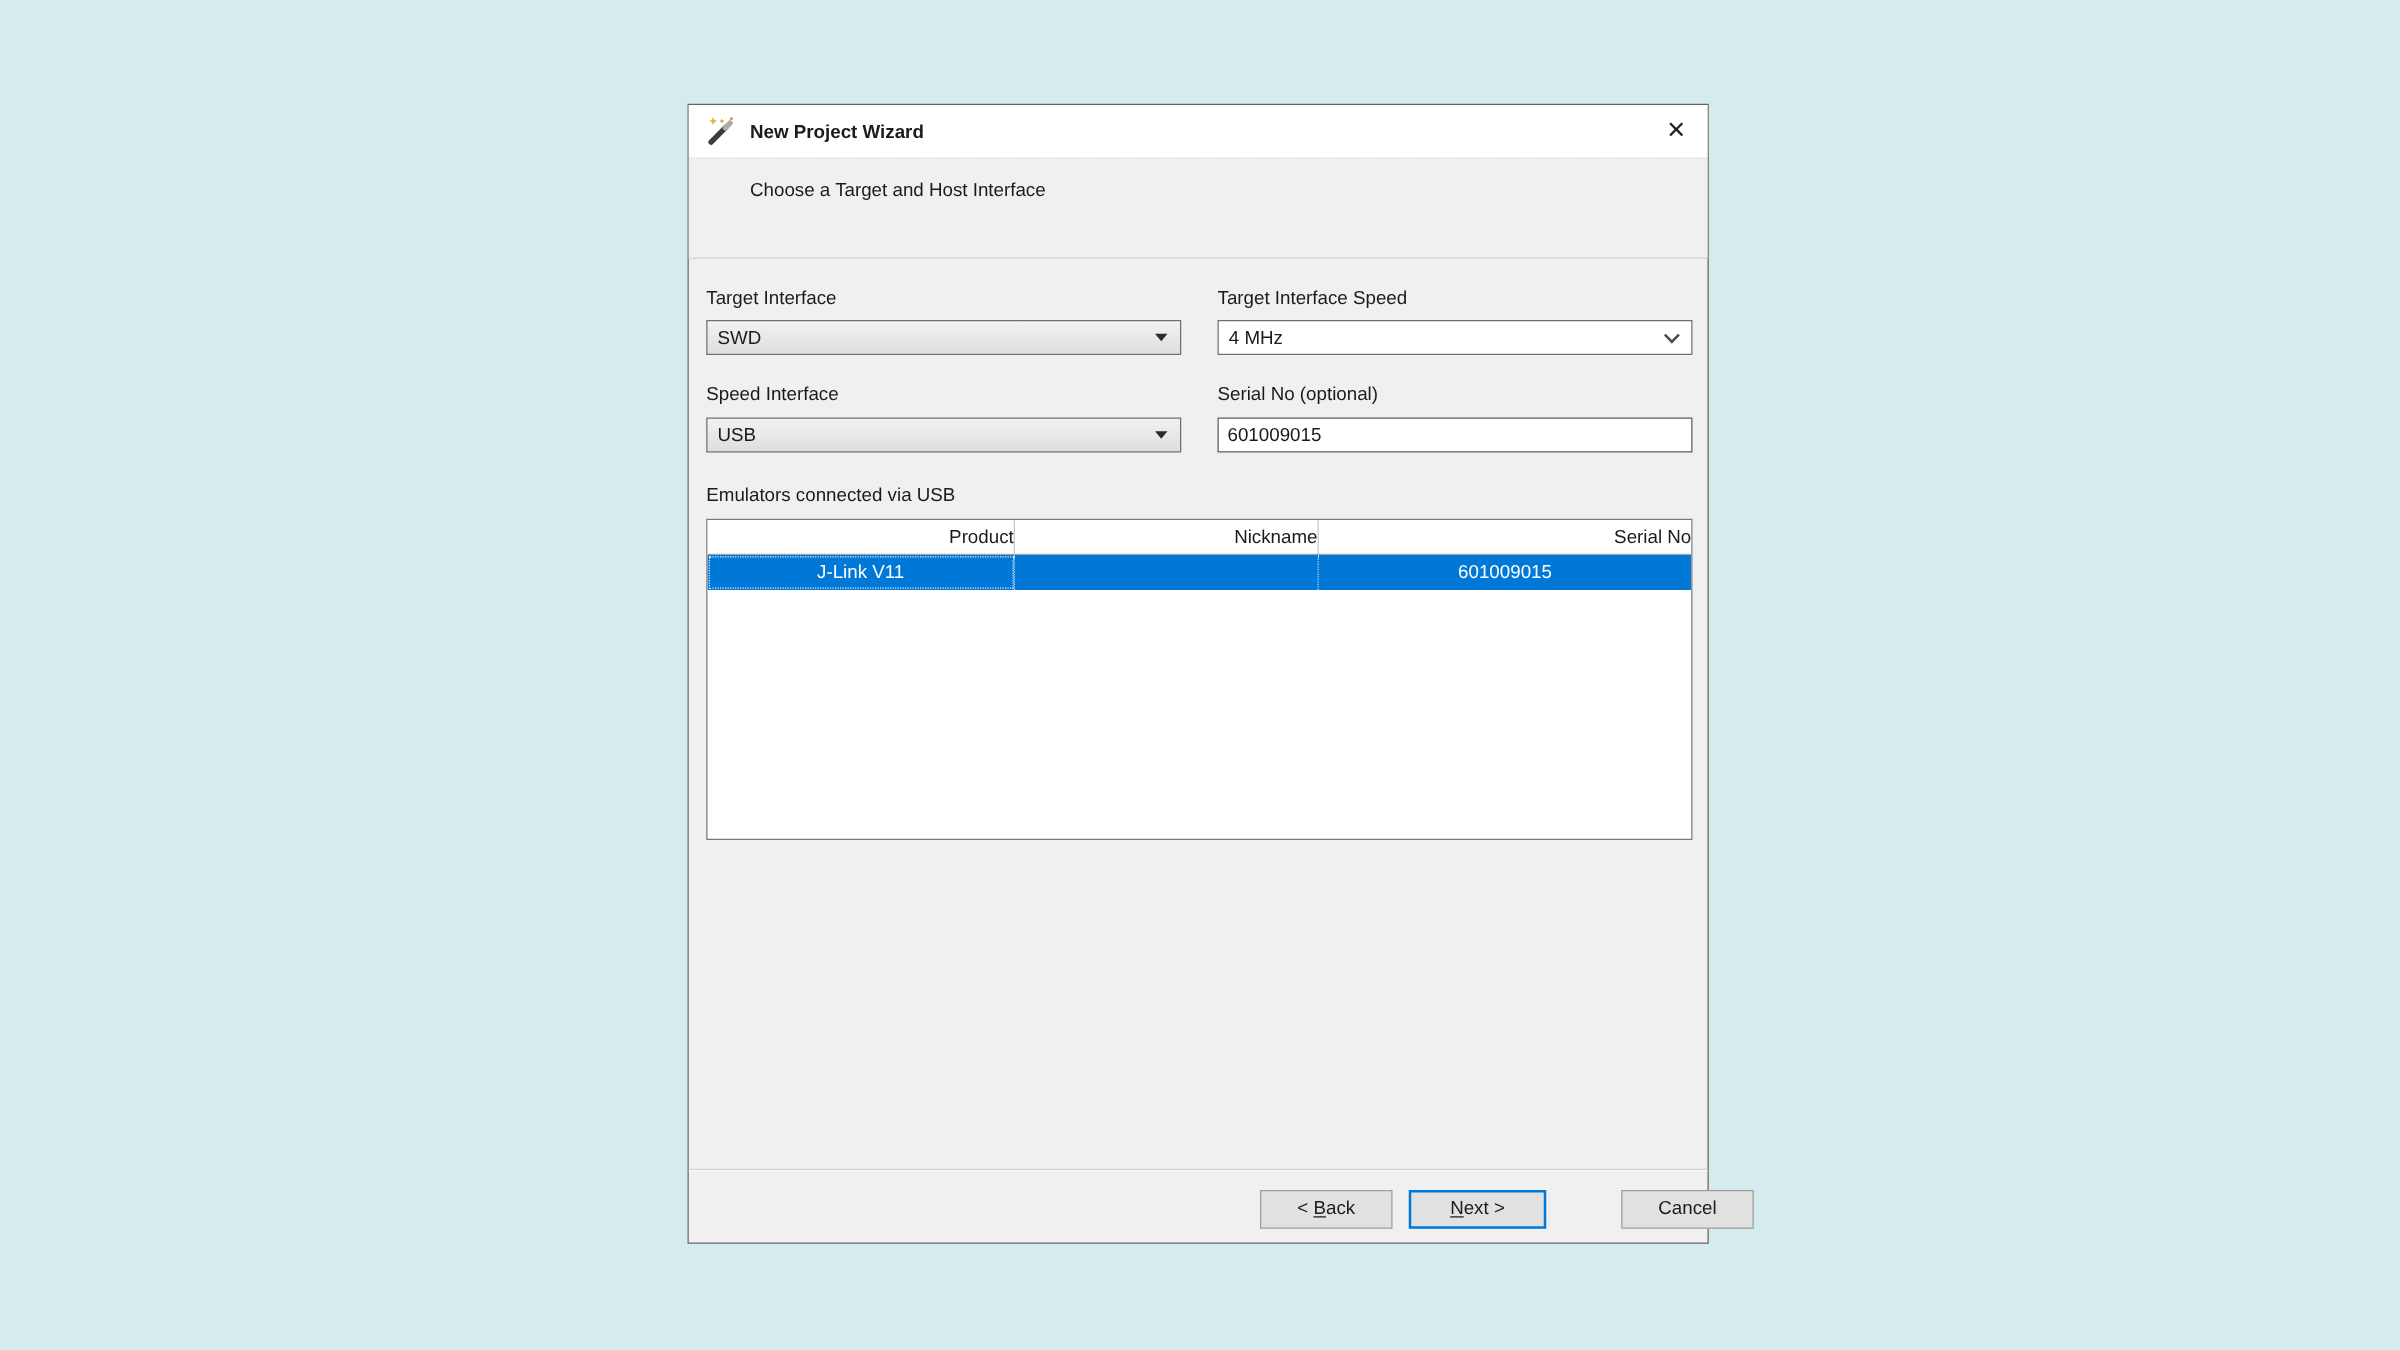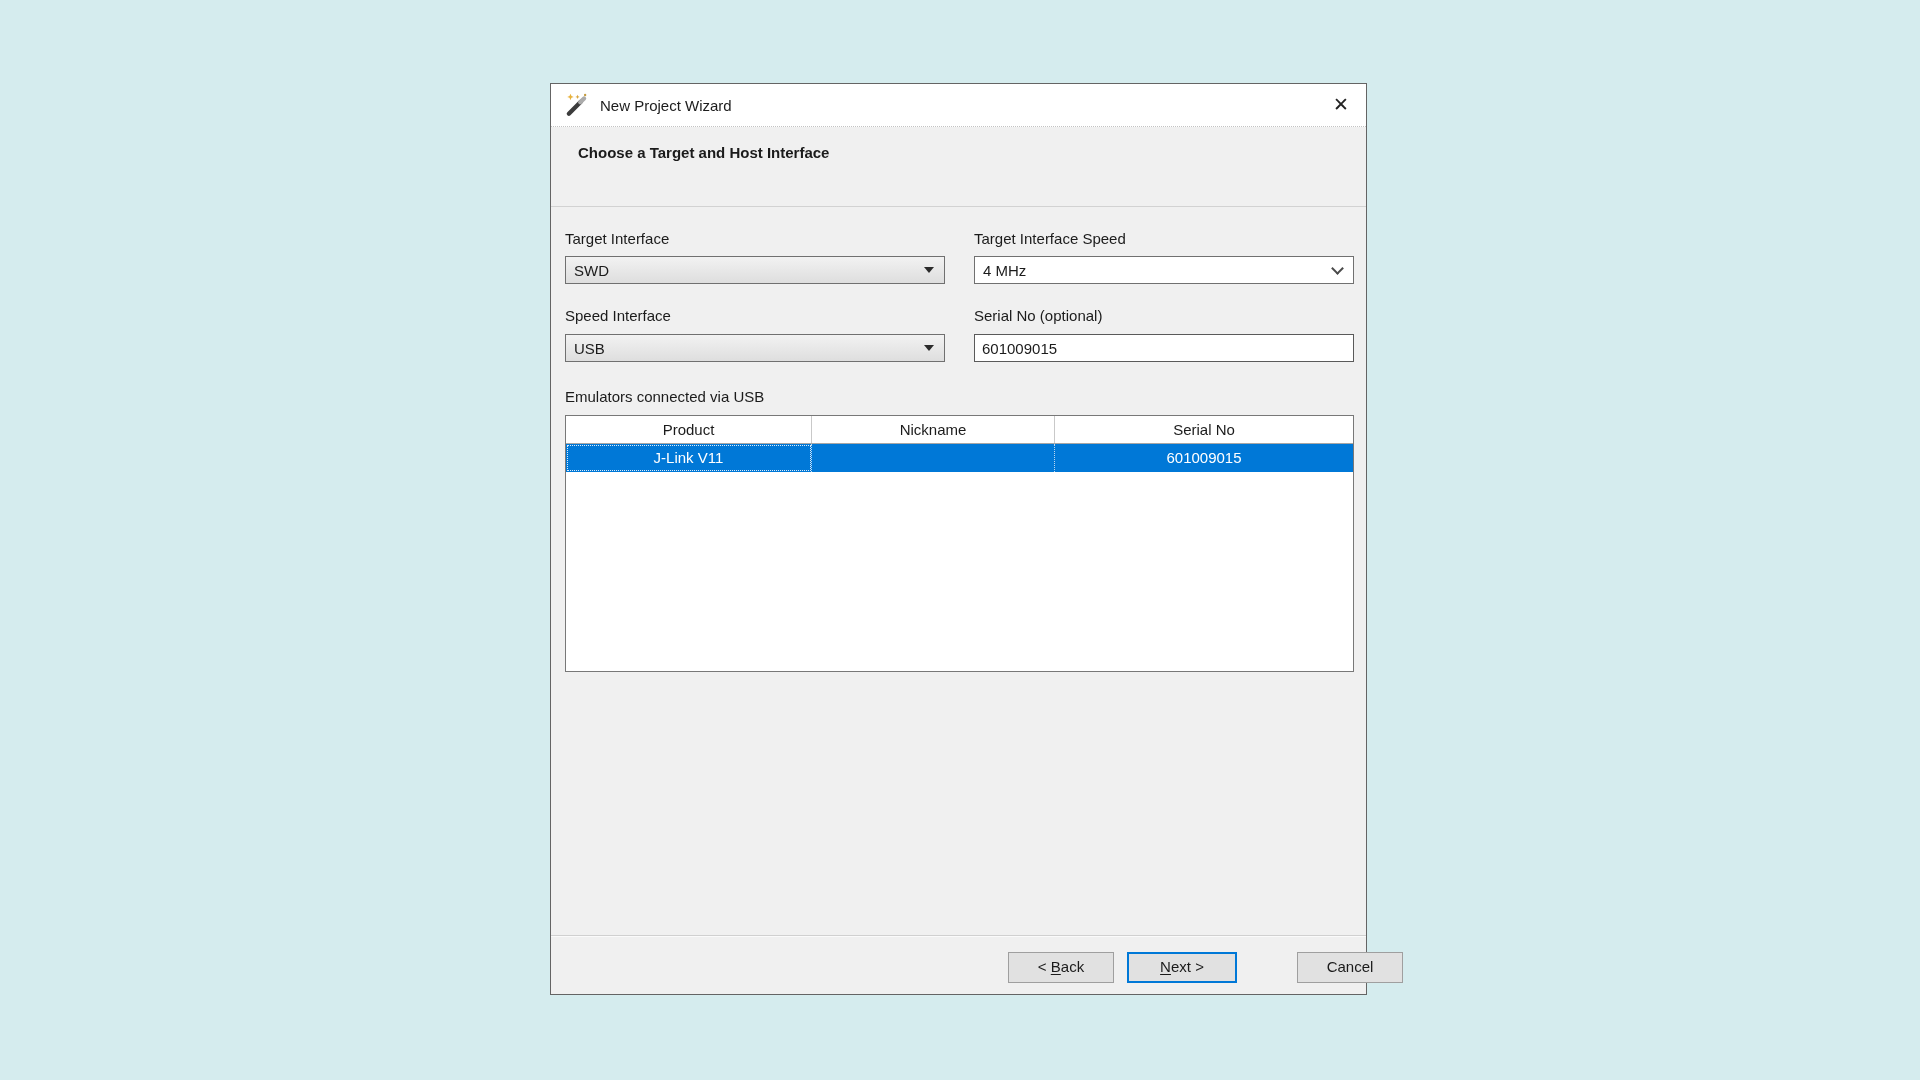--- a/index.html
+++ b/index.html
@@ -13,34 +13,34 @@
     background:#f0f0f0; border:1px solid #646464;
   }
 
   
   .titlebar {
     position:absolute; left:0; top:0; right:0; height:43px;
     background:#ffffff; display:flex; align-items:center;
     padding:0 8px 0 13px; border-bottom:1px dotted #c3c3c3;
   }
   .title-icon { width:26px; height:26px; margin-right:10px; flex:0 0 auto; }
-  .title-text { font-size:15px; color:#1c1c1c; }
+  .title-text { font-size:15px; color:#1c1c1c;font-weight:bold; }
   .close-btn {
     margin-left:auto; width:34px; height:34px; text-align:center;
     line-height:34px; font-size:19px; color:#222; cursor:default;
   }
 
   
   .wiz-header {
     position:absolute; left:0; top:43px; right:0; height:80px;
     background:#f0f0f0; border-bottom:1px solid #d2d2d2;
     padding:13px 15px 0 15px;
   }
   .wiz-title { font-size:15px; font-weight:bold; color:#111; }
-  .wiz-subtitle { font-size:15px; margin:4px 0 0 12px; color:#1b1b1b;font-weight:bold; }
+  .wiz-subtitle { font-size:15px; margin:4px 0 0 34px; color:#1b1b1b; }
 
   
   .field-label { position:absolute; font-size:15px; height:19px; line-height:19px; }
   .lbl-ti  { left:14px;  top:145px; }
   .lbl-tis { left:423px; top:145px; }
   .lbl-hi  { left:14px;  top:222px; }
   .lbl-sn  { left:423px; top:222px; }
   .lbl-emu { left:14px;  top:303px; }
 
   .combo {
@@ -75,21 +75,21 @@
     padding:0 7px; font-family:"Liberation Sans", sans-serif; color:#1b1b1b;
   }
 
   
   .emu-table {
     position:absolute; left:14px; top:331px; width:789px; height:257px;
     background:#ffffff; border:1px solid #787878; overflow:hidden;
   }
   .emu-thead { display:flex; height:28px; border-bottom:1px solid #a6a6a6; background:#fff; }
   .th {
-    font-size:15px; text-align:center; line-height:27px; color:#1b1b1b;
+    font-size:15px; text-align:right; line-height:27px; color:#1b1b1b;
     border-right:1px solid #c9c9c9;
   }
   .th:last-child { border-right:none; }
   .col-1 { width:246px; } .col-2 { width:243px; } .col-3 { flex:1; }
 
   .emu-row-selected { display:flex; height:28px; color:#fff; }
   .td { font-size:15px; text-align:center; line-height:28px; }
   .td-current { outline:1px dotted #dcebf9; outline-offset:-2px; }
   .td-sep { border-right:1px dotted #bcd7ef; }
 

